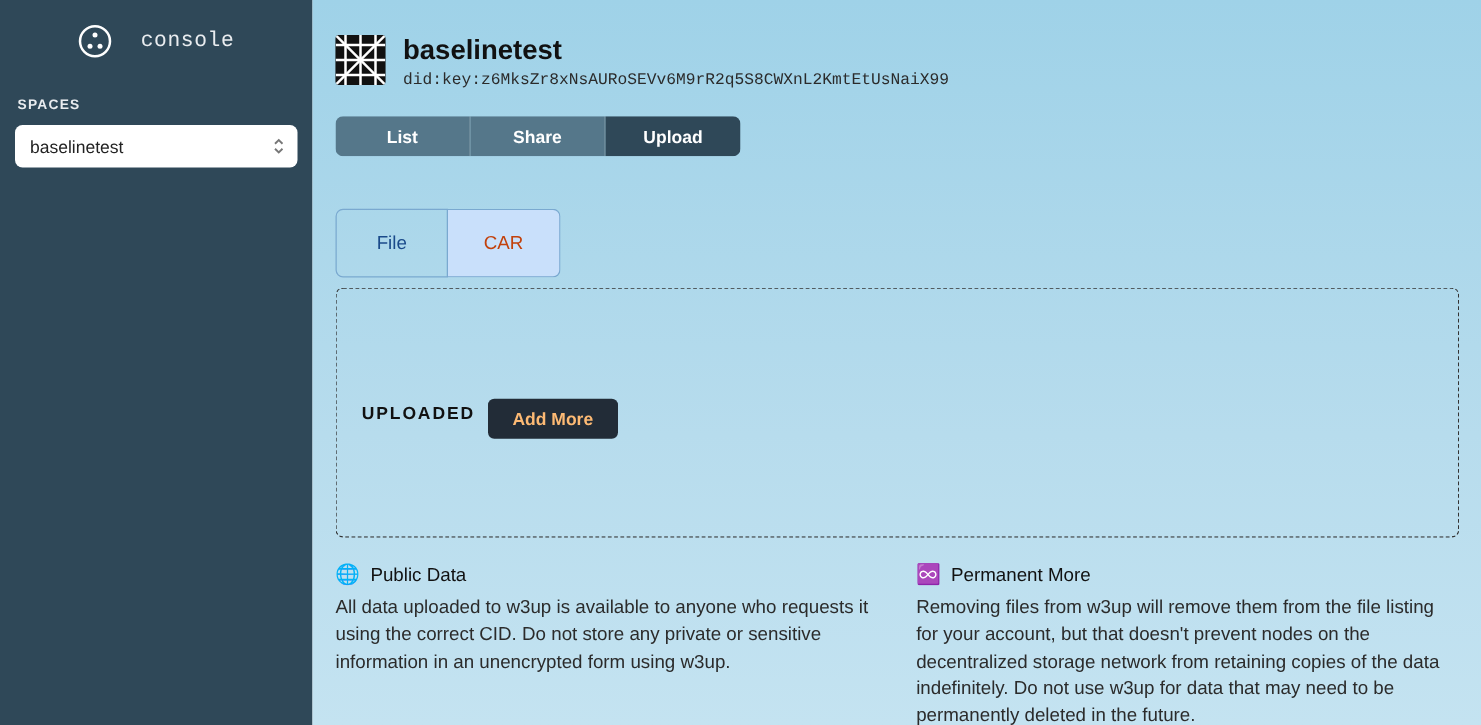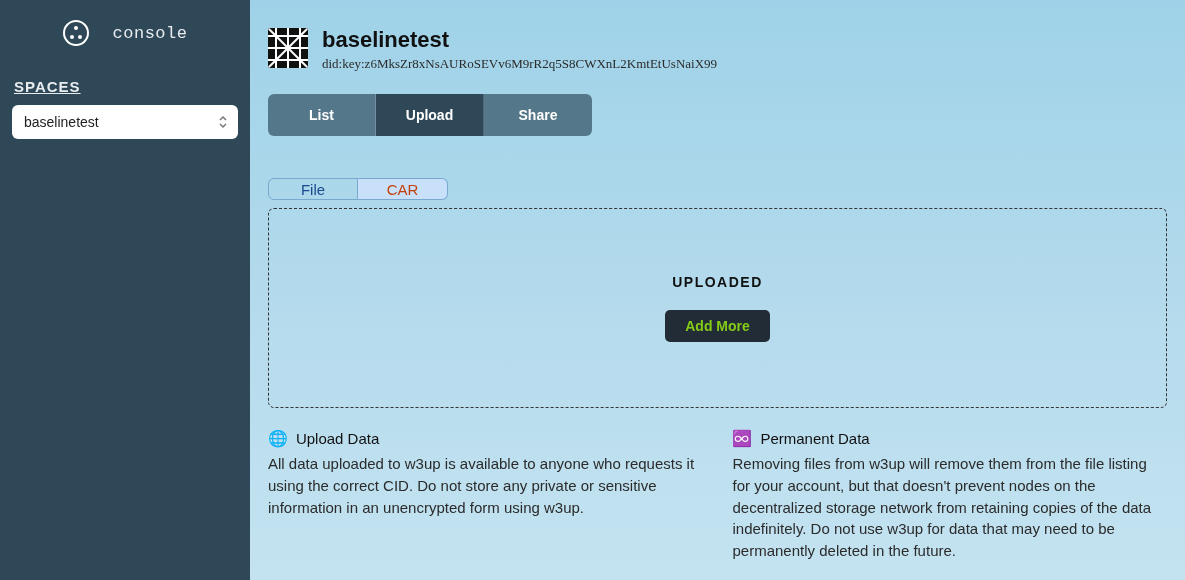--- a/index.html
+++ b/index.html
@@ -47,27 +47,26 @@
       bottom: 5px; left: 5px;
       box-shadow: 8px 0 0 #fff;
     }
     .logo-text {
       font-family: "SFMono-Regular", Consolas, "Liberation Mono", Menlo, monospace;
       font-size: 17px;
       letter-spacing: 0.5px;
       color: #e9ecef;
     }
     .section-label {
-      font-size: 15px;
+      font-size: 11px;
       font-weight: 700;
       letter-spacing: 1px;
       color: #e9ecef;
       margin-bottom: 10px;
       padding-left: 2px;
-      text-decoration: underline;
     }
     .select-wrap {
       position: relative;
       background: #fff;
       border-radius: 6px;
       height: 34px;
       display: flex;
       align-items: center;
       padding: 0 12px;
       color: #222;
@@ -106,55 +105,55 @@
       overflow: hidden;
     }
     .avatar svg { width: 40px; height: 40px; }
     .space-title {
       font-size: 22px;
       font-weight: 700;
       color: #111;
       line-height: 1.1;
     }
     .space-did {
-      font-family: Liberation Serif, serif;
+      font-family: Liberation Mono, monospace;
       font-size: 13px;
       color: #2b2b2b;
       margin-top: 4px;
     }
     .action-tabs {
       display: flex;
       border-radius: 6px;
       overflow: hidden;
       width: fit-content;
       margin-bottom: 42px;
     }
     .action-tab {
       padding: 0 28px;
-      height: 42px;
+      height: 32px;
       display: flex;
       align-items: center;
       justify-content: center;
       font-size: 14px;
       font-weight: 600;
       color: #fff;
       background: #55778a;
       border-right: 1px solid rgba(255,255,255,0.18);
       cursor: pointer;
       min-width: 108px;
     }
     .action-tab:last-child { border-right: none; }
     .action-tab.active { background: #2f4858; }
     .mode-tabs {
       display: flex;
       width: fit-content;
     }
     .mode-tab {
       padding: 0 24px;
-      height: 22px;
+      height: 55px;
       display: flex;
       align-items: center;
       justify-content: center;
       font-size: 15px;
       color: #1a4a8a;
       background: rgba(255,255,255,0);
       border: 1px solid #7aa9d0;
       cursor: pointer;
       min-width: 90px;
     }
@@ -165,40 +164,40 @@
       background: #c9e0fb;
       border-color: #7aa9d0;
       color: #c2410c;
     }
     .dropzone {
       margin-top: 8px;
       border: 1.5px dashed #333;
       border-radius: 6px;
       min-height: 200px;
       display: flex;
-      flex-direction: column;
-      align-items: center;
-      justify-content: center;
+      flex-direction: row;
+      align-items: center;
+      justify-content: flex-start;
       padding: 40px 20px;
       gap: 10px;
     }
     .uploaded-label {
       font-size: 14px;
       font-weight: 800;
       letter-spacing: 1.5px;
       color: #111;
     }
     .cid {
       font-family: "SFMono-Regular", Consolas, "Liberation Mono", Menlo, monospace;
       font-size: 13px;
       color: #222;
     }
     .add-more {
       background: #222c37;
-      color: #84cc16;
+      color: #fdba74;
       font-weight: 700;
       font-size: 14px;
       border: none;
       border-radius: 5px;
       padding: 8px 20px;
       margin-top: 10px;
       cursor: pointer;
     }
     .notes {
       display: flex;
@@ -259,43 +258,43 @@
       </svg>
     </div>
     <div>
       <div class="space-title">baselinetest</div>
       <div class="space-did">did:key:z6MksZr8xNsAURoSEVv6M9rR2q5S8CWXnL2KmtEtUsNaiX99</div>
     </div>
   </div>
 
   <div class="action-tabs">
     <div class="action-tab">List</div>
+    <div class="action-tab">Share</div>
     <div class="action-tab active">Upload</div>
-    <div class="action-tab">Share</div>
   </div>
 
   <div class="mode-tabs">
     <div class="mode-tab">File</div>
     <div class="mode-tab active">CAR</div>
   </div>
 
   <div class="dropzone">
     <div class="uploaded-label">UPLOADED</div>
     <button class="add-more">Add More</button>
   </div>
 
   <div class="notes">
     <div class="note">
       <div class="note-head">
         <span class="note-icon">🌐</span>
-        <span>Upload Data</span>
+        <span>Public Data</span>
       </div>
       <div class="note-body">All data uploaded to w3up is available to anyone who requests it using the correct CID. Do not store any private or sensitive information in an unencrypted form using w3up.</div>
     </div>
     <div class="note">
       <div class="note-head">
         <span class="note-icon">♾️</span>
-        <span>Permanent Data</span>
+        <span>Permanent More</span>
       </div>
       <div class="note-body">Removing files from w3up will remove them from the file listing for your account, but that doesn't prevent nodes on the decentralized storage network from retaining copies of the data indefinitely. Do not use w3up for data that may need to be permanently deleted in the future.</div>
     </div>
   </div>
 </main>
 
 </body></html>

